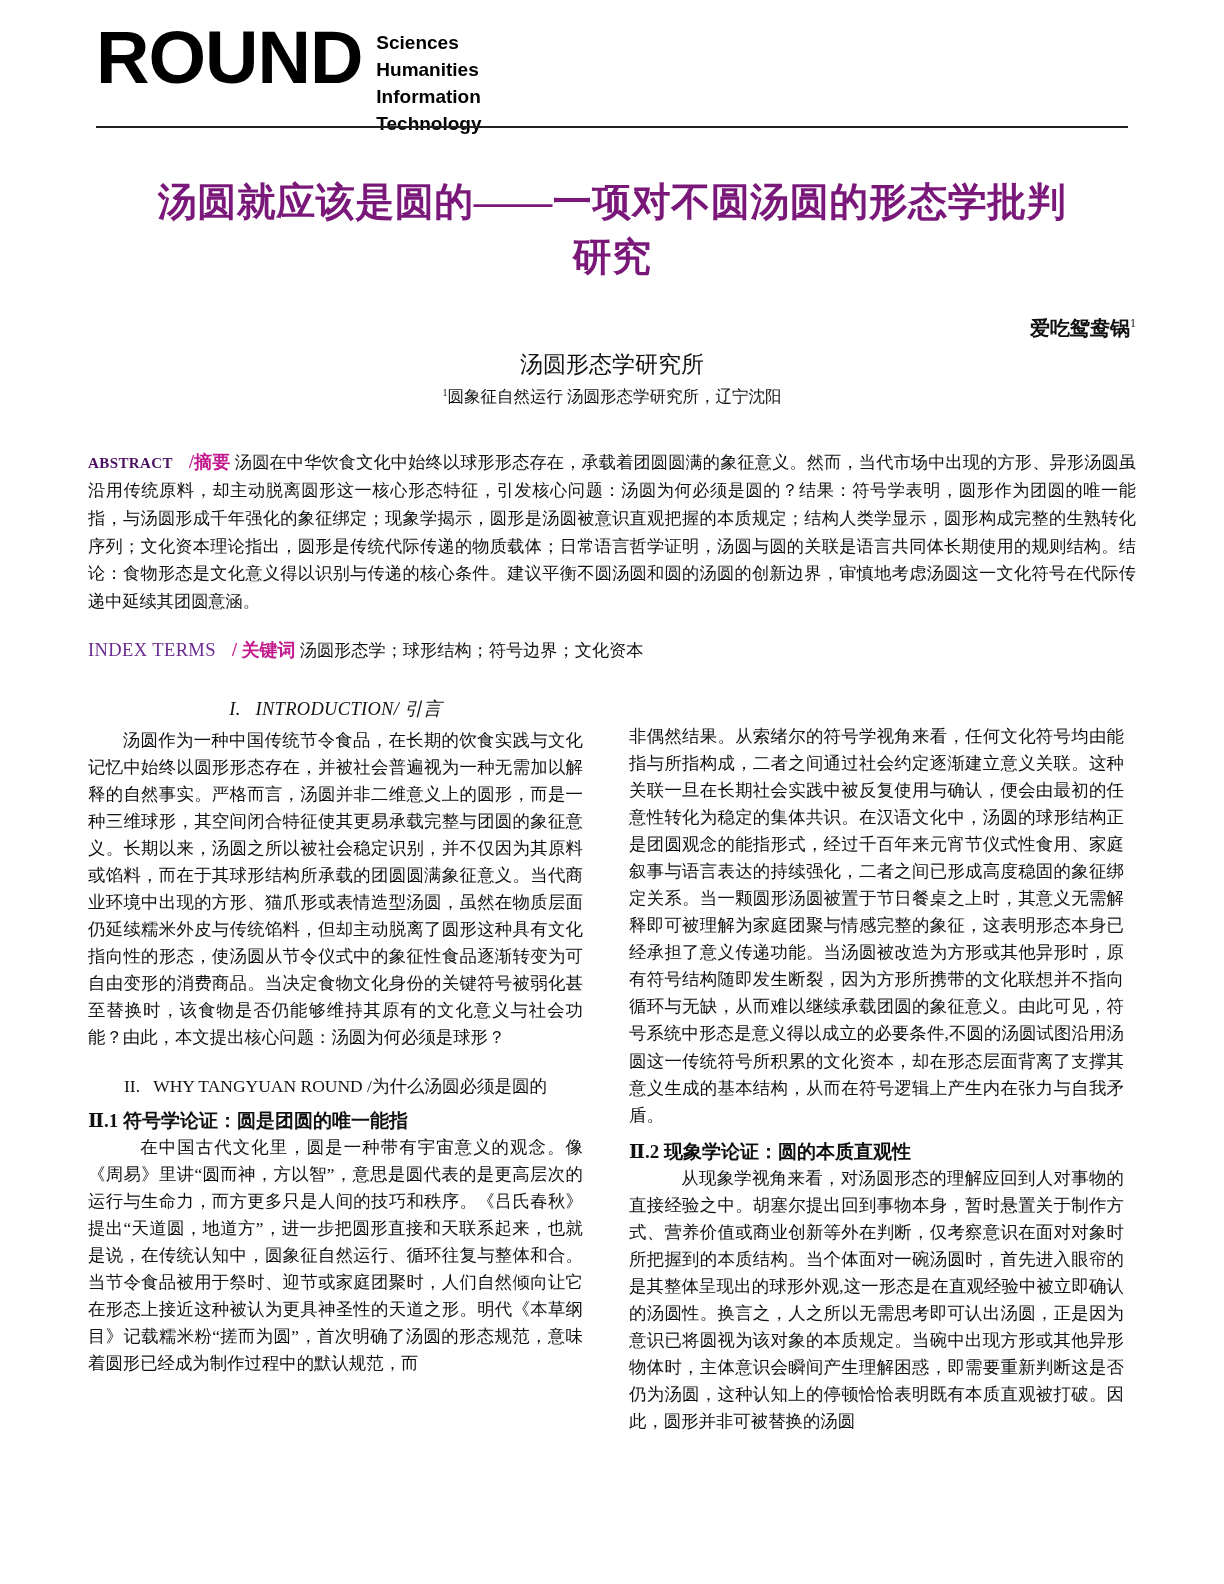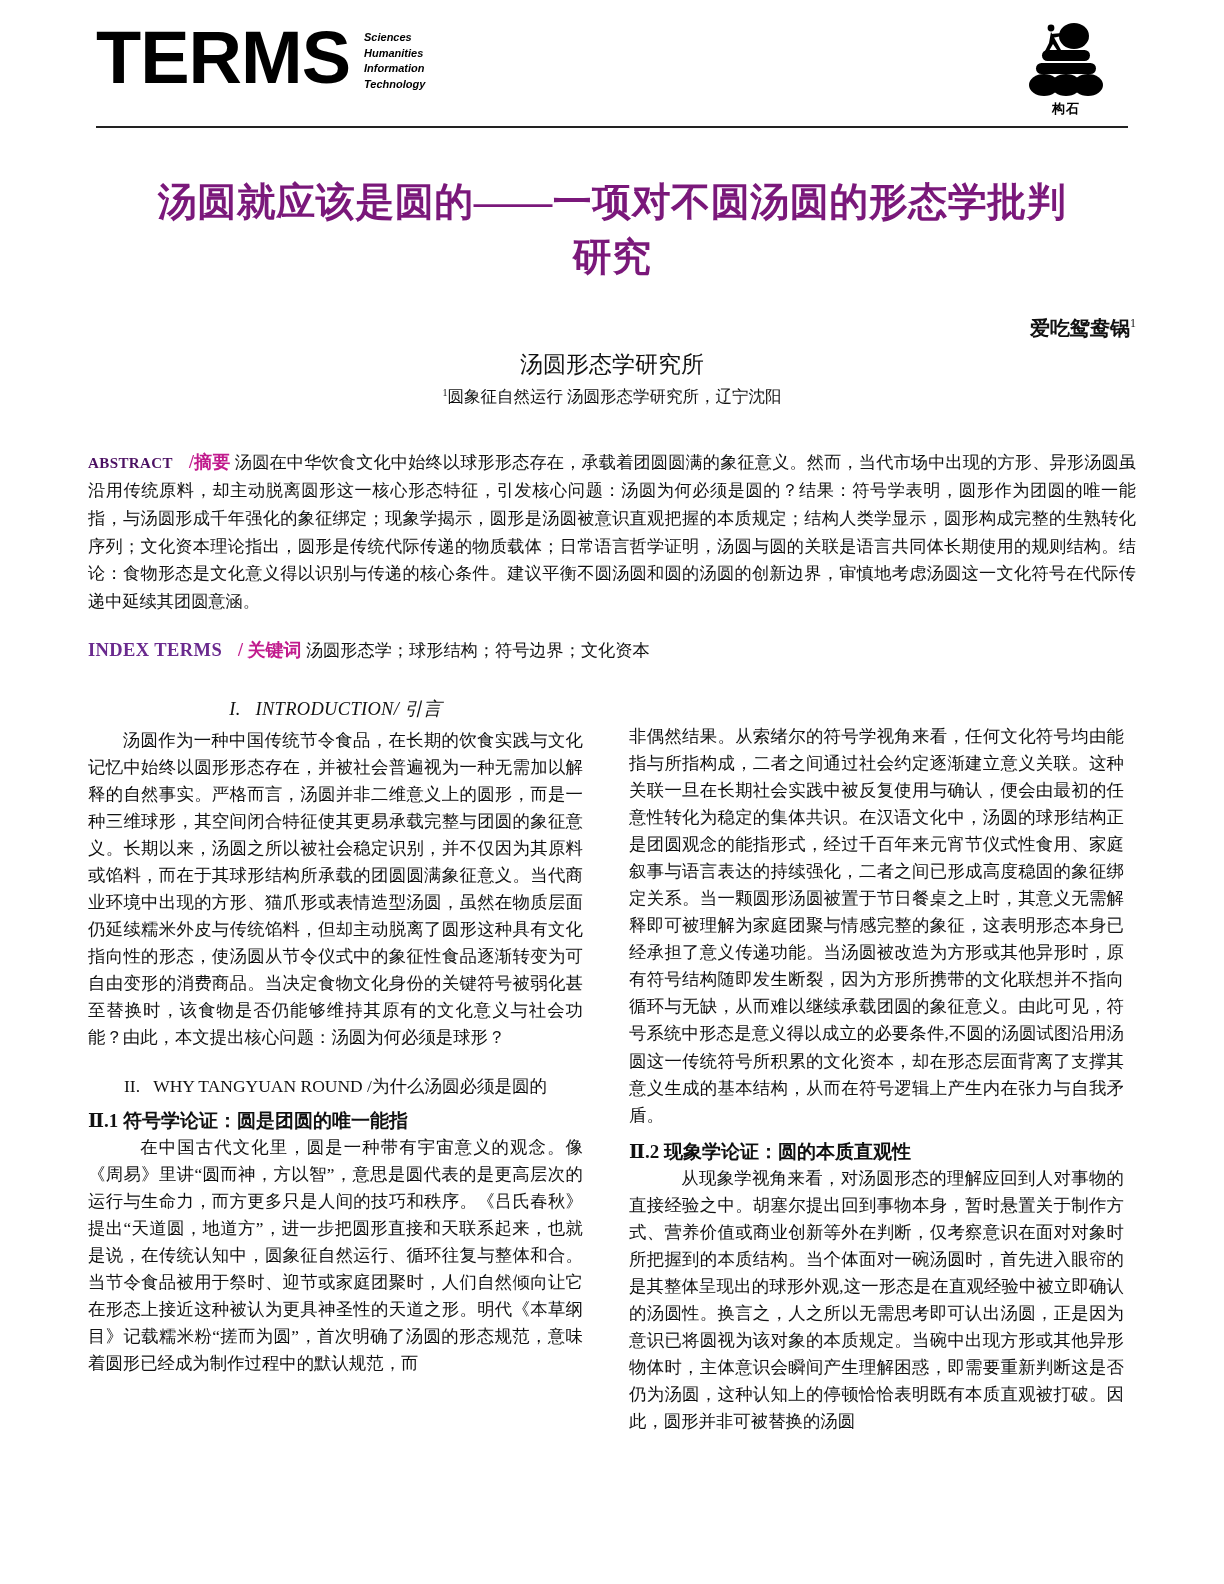--- a/index.html
+++ b/index.html
@@ -41,24 +41,23 @@
     font-size: 74px;
     letter-spacing: -1px;
     line-height: 0.92;
     color: #000000;
   }
   .brand-words {
     margin-left: 14px;
     padding-top: 6px;
     font-family: "Liberation Sans", "DejaVu Sans", sans-serif;
     font-weight: bold;
-    font-size: 11px;
+    font-size: 19px;
     line-height: 1.42;
     color: #000000;
-    font-style: italic;
   }
   .publisher {
     position: absolute;
     right: 10px;
     top: 20px;
     width: 120px;
     text-align: center;
   }
   .publisher svg { display: block; margin: 0 auto; }
   .publisher-name {
@@ -130,21 +129,21 @@
     color: #c11b8d;
     padding-left: 16px;
   }
   .keywords {
     margin-top: 20px;
     font-size: 17.2px;
     line-height: 1.6;
     color: #111;
   }
   .lbl-index {
-    font-weight: bold;
+    font-weight: normal;
     font-size: 18.5px;
     color: #6a2a8e;
     letter-spacing: 0.4px;
   }
 
   
   .columns {
     margin-top: 30px;
     display: flex;
     gap: 46px;
@@ -187,50 +186,29 @@
   p.body.noindent { text-indent: 0; margin-top: 27px; }
   p.body.deepindent { text-indent: 3em; }
 </style>
 </head>
 <body>
 
 <div class="page">
 
   <div class="masthead">
     <div class="brand">
-      <div class="brand-mark">TERMS</div>
+      <div class="brand-mark">ROUND</div>
       <div class="brand-words">
         <div>Sciences</div>
         <div>Humanities</div>
         <div>Information</div>
         <div>Technology</div>
       </div>
     </div>
 
-    <div class="publisher">
-      <span>
-        <svg width="96" height="78" viewBox="0 0 96 78" aria-hidden="true">
-
-          <ellipse cx="56" cy="16" rx="15" ry="13" fill="#000"></ellipse>
-
-          <circle cx="33" cy="8" r="3.4" fill="#000"></circle>
-          <path d="M33 12 L31 23 L27 31 L31 31 L35 24 L39 30 L43 30 L38 21 Z" fill="#000"></path>
-          <path d="M33 14 L44 13 L44 16 L34 18 Z" fill="#000"></path>
-
-          <rect x="24" y="30" width="48" height="11" rx="5.5" fill="#000"></rect>
-
-          <rect x="18" y="43" width="60" height="11" rx="5.5" fill="#000"></rect>
-
-          <ellipse cx="26" cy="65" rx="15" ry="11" fill="#000"></ellipse>
-          <ellipse cx="48" cy="65" rx="15" ry="11" fill="#000"></ellipse>
-          <ellipse cx="70" cy="65" rx="15" ry="11" fill="#000"></ellipse>
-        </svg>
-      </span>
-      <div class="publisher-name">构石</div>
-    </div>
 
     <div class="rule"></div>
   </div>
 
   <h1 class="title">汤圆就应该是圆的——一项对不圆汤圆的形态学批判研究</h1>
 
   <div class="authors">
     <span>爱吃鸳鸯锅</span><sup>1</sup>
   </div>
   <div class="affil">汤圆形态学研究所</div>

